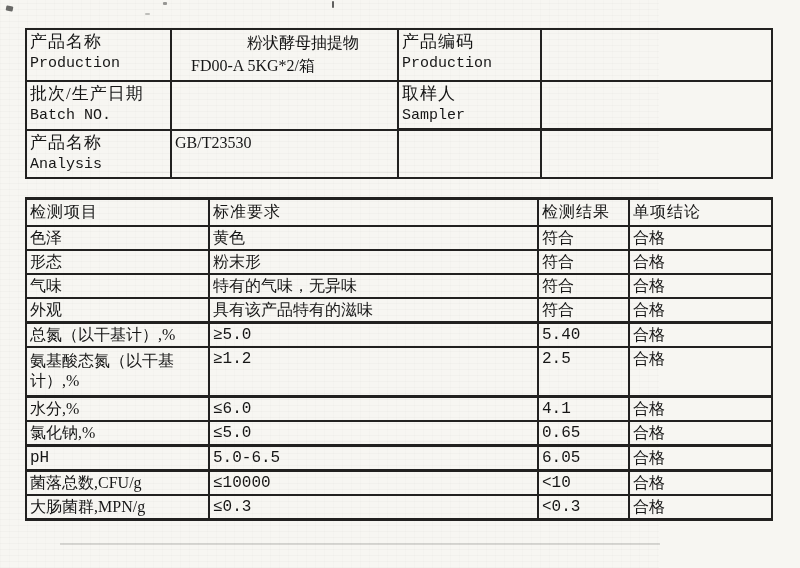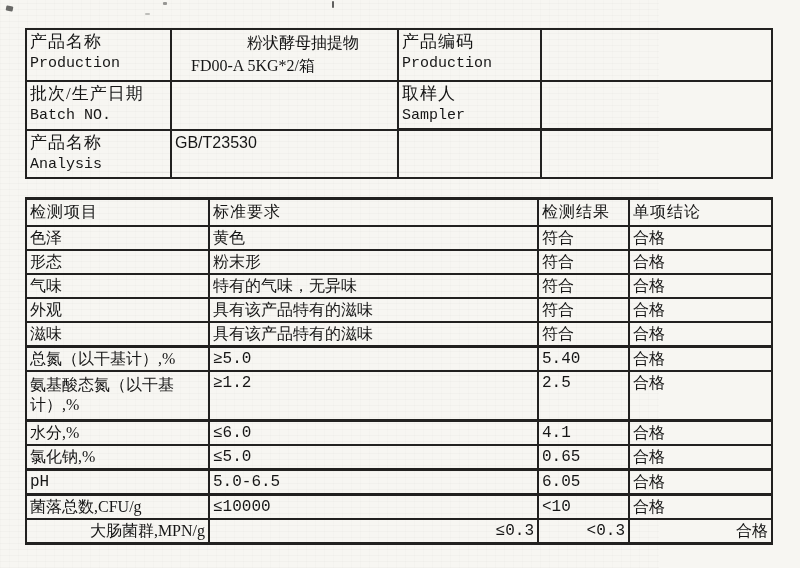--- a/index.html
+++ b/index.html
@@ -35,42 +35,42 @@
     text-align: left;
   }
   
   .info-table { left: 25px; top: 28px; width: 746px; }
   .info-table td { vertical-align: top; font-size: 17px; line-height: 22px; }
   .info-table tr.r1 { height: 52px; }
   .info-table tr.r2 { height: 42px; }
   .info-table tr.r3 { height: 48px; }
   .zh { display: block; font-size: 17px; letter-spacing: 1px; }
   .en { display: block; font-family: "Liberation Mono", "DejaVu Sans Mono", monospace; font-size: 15px; }
-  .mono-val { font-family: Liberation Sans, sans-serif; font-size: 16px; }
+  .mono-val { font-family: Liberation Serif, serif; font-size: 16px; }
   .product-name-val {
     display: block;
     font-size: 16px;
     line-height: 23px;
     text-indent: 56px;
     margin-left: 16px;
   }
   .bt3 { border-top-width: 3px; }
   
   .results-table { left: 25px; top: 197px; width: 746px; }
   .results-table th, .results-table td {
     font-size: 16px;
     line-height: 20px;
     vertical-align: middle;
     white-space: normal;
   }
   .results-table tr { height: 24px; }
   .results-table tr.head-row { height: 27px; }
   .results-table tr.tall { height: 50px; margin-top: 36px; }
   .results-table tr.head-row th { border-top-width: 3px; letter-spacing: 1px; }
-  .results-table tr:last-child td { border-bottom-width: 3px; text-align: right; }
+  .results-table tr:last-child td { border-bottom-width: 3px; }
   .num { font-family: "Liberation Mono", "DejaVu Sans Mono", monospace; font-size: 15px; }
   
   .speck { position: absolute; background: #3a3a38; border-radius: 1px; }
   .speck.s1 { left: 6px;   top: 6px;  width: 7px; height: 5px; opacity: .75; transform: rotate(12deg); }
   .speck.s2 { left: 163px; top: 2px;  width: 4px; height: 3px; opacity: .5; }
   .speck.s3 { left: 332px; top: 1px;  width: 2px; height: 7px; opacity: .8; }
   .speck.s4 { left: 145px; top: 13px; width: 5px; height: 2px; opacity: .3; }
   .smudge {
     position: absolute; background: rgba(20,20,20,0.14); filter: blur(0.6px);
   }
@@ -175,26 +175,20 @@
         <td>符合</td>
         <td>合格</td>
       </tr>
       <tr>
         <td>外观</td>
         <td>具有该产品特有的滋味</td>
         <td>符合</td>
         <td>合格</td>
       </tr>
       <tr>
-        <td>滋味</td>
-        <td>具有该产品特有的滋味</td>
-        <td>符合</td>
-        <td>合格</td>
-      </tr>
-      <tr>
         <td class="bt3">总氮（以干基计）,%</td>
         <td class="bt3 num">≥5.0</td>
         <td class="bt3 num">5.40</td>
         <td class="bt3">合格</td>
       </tr>
       <tr class="tall">
         <td>氨基酸态氮（以干基计）,%</td>
         <td class="num" style="vertical-align:top">≥1.2</td>
         <td class="num" style="vertical-align:top">2.5</td>
         <td style="vertical-align:top">合格</td>

